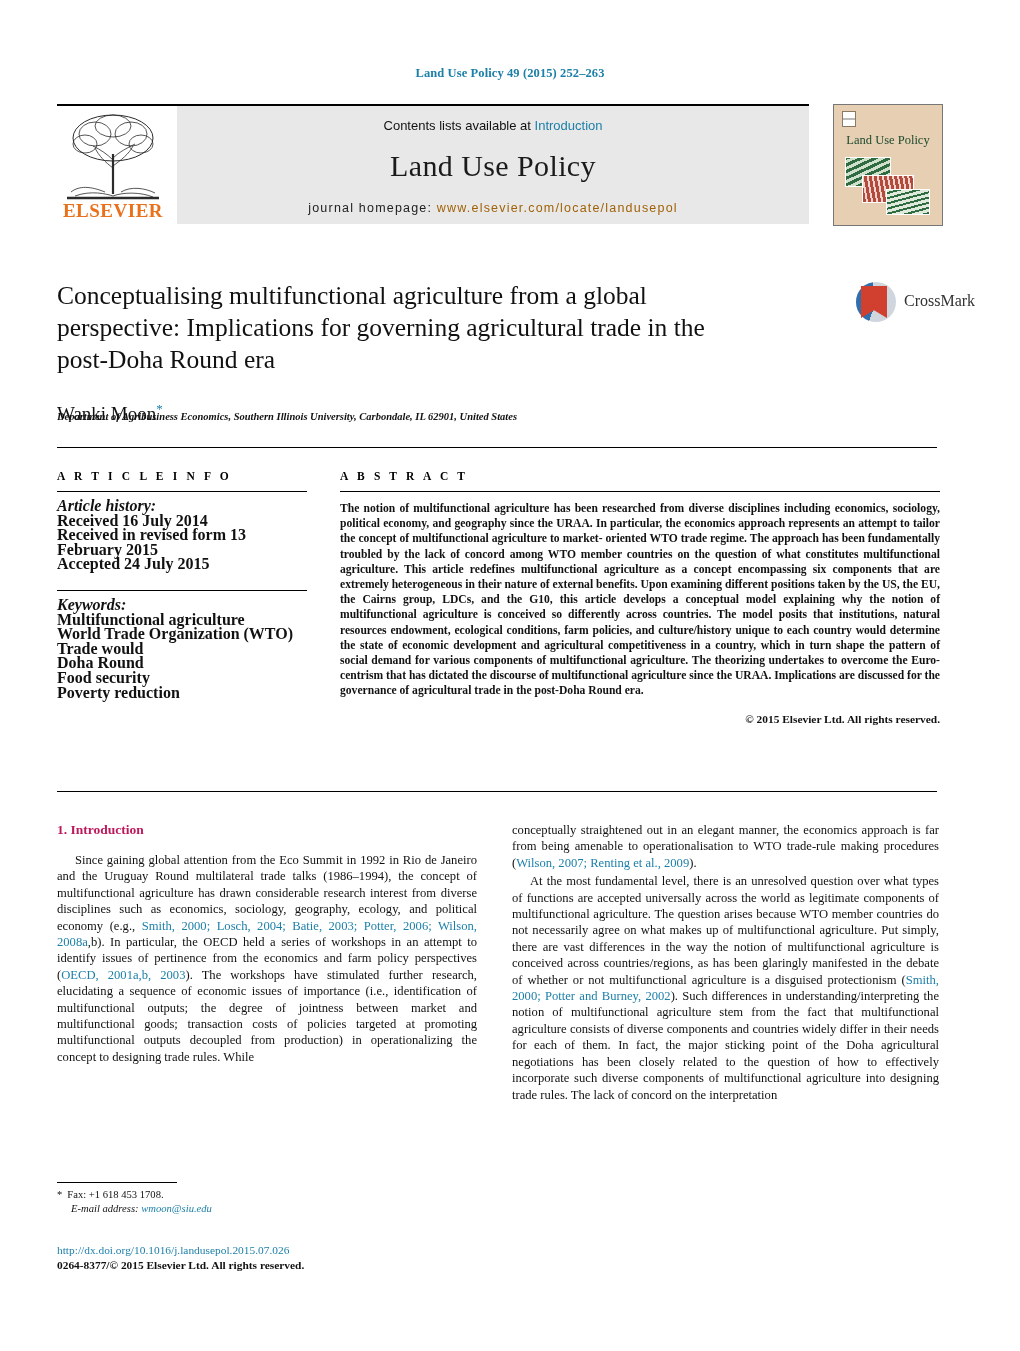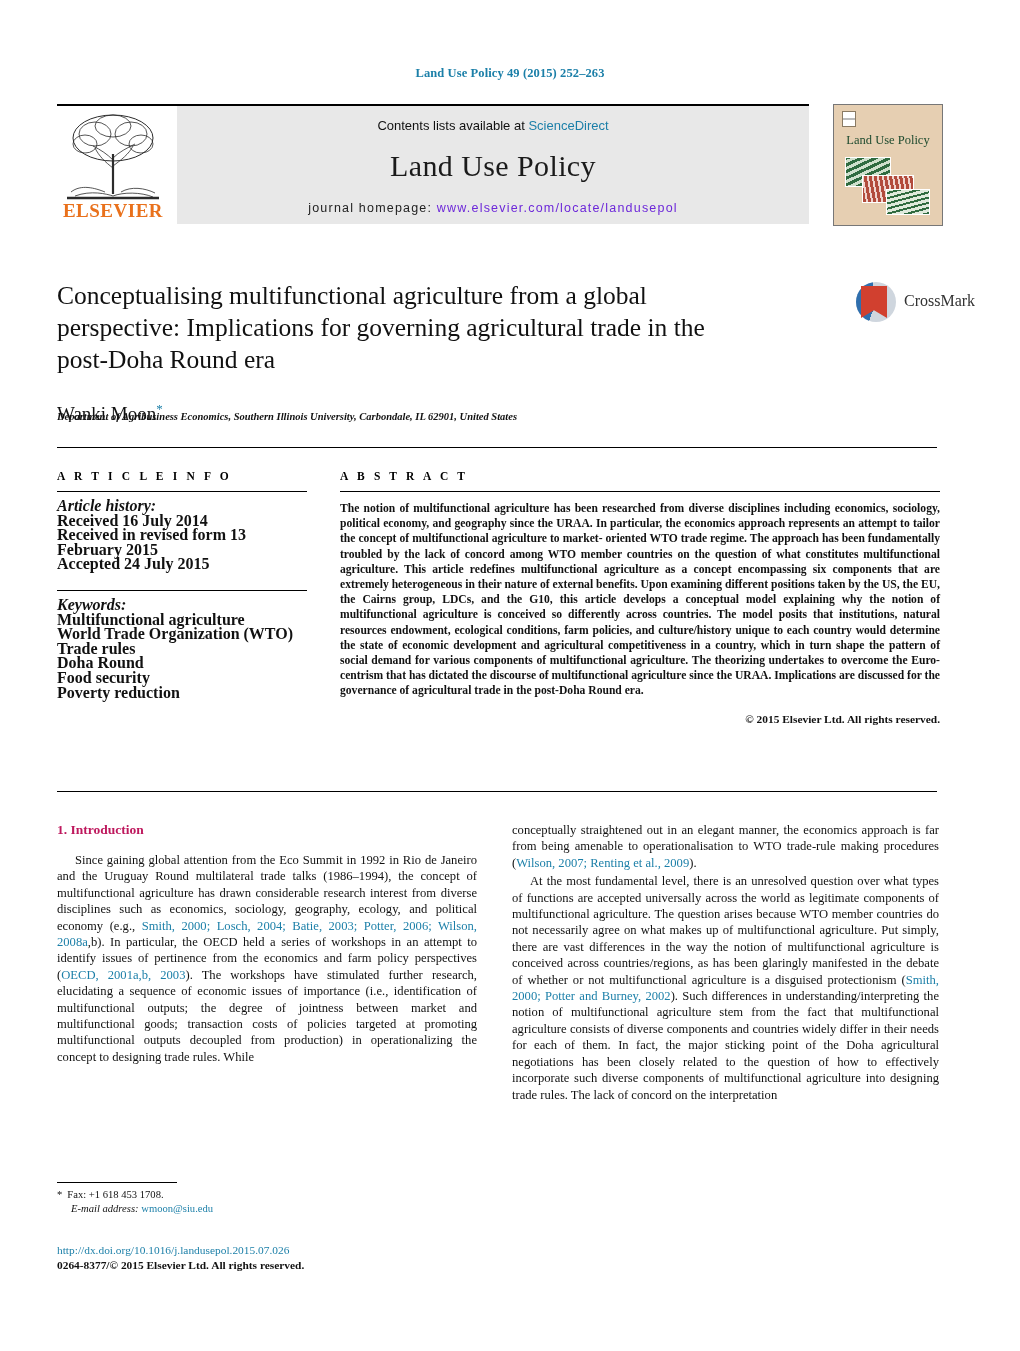--- a/index.html
+++ b/index.html
@@ -57,21 +57,21 @@
   .band .jtitle {
     margin-top:16px;
     font-family:"Liberation Serif", serif;
     font-size:30px; color:#1a1a1a; letter-spacing:.4px;
   }
   .band .homepage {
     margin-top:18px;
     font-family:"Liberation Sans", sans-serif;
     font-size:12.5px; letter-spacing:1.2px; color:#222;
   }
-  .band .homepage .url { color:#6d28d9;margin-top:40px; }
+  .band .homepage .url { color:#a16207;margin-top:40px; }
 
   .cover {
     position:absolute; left:776px; top:-2px; width:110px; height:122px;
     border:1px solid #777; background:#e6cfb2;
   }
   .cover-els { position:absolute; left:8px; top:6px; width:14px; height:16px;
      background:linear-gradient(#fff 0 45%, #bbb 45% 55%, #fff 55% 100%); border:1px solid #8a7a63; }
   .cover-title {
     position:absolute; top:28px; left:0; width:108px; text-align:center;
     font-family:"Liberation Serif", serif; font-size:12.5px; color:#1d4a2e;
@@ -150,21 +150,21 @@
   }
   p.para + p.para { margin-top:2px; }
   .cite { color:#1b7fa8; }
 
   
   .fn-rule { position:absolute; left:57px; top:1182px; width:120px; height:1px; background:#000; }
   .footnote { position:absolute; left:57px; top:1188px; width:420px;
      font-family:"Liberation Serif", serif; font-size:10.6px; line-height:14px; color:#111; }
   .footnote .star { margin-right:5px; }
   .footnote .em { font-style:italic; }
-  .footnote a, .link { color:#1b7fa8; text-decoration:none; }
+  .footnote a, .link { color:#1b7fa8; text-decoration:none;font-style:italic; }
 
   .doi { position:absolute; left:57px; top:1243px; width:520px;
      font-family:"Liberation Serif", serif; font-size:11.4px; line-height:15px; }
   .doi .doi-link { color:#1b7fa8; }
   .doi .issn { color:#111; font-weight:bold; display:block; }
 </style>
 </head>
 <body>
 
 <div class="page">
@@ -192,21 +192,21 @@
             <path d="M14 88 C30 82 46 86 52 88 C62 84 80 84 92 89"></path>
           </g>
           <path d="M6 90 H98" stroke="#2b2b2b" stroke-width="2.6"></path>
         </svg>
       </div>
       <div class="elsevier-word">ELSEVIER</div>
     </div>
 
     <div class="band">
       <div class="contents">
-        <span>Contents lists available at </span><span class="sd">ScienceDirect</span>
+        <span>Contents lists available at </span><span class="sd">Introduction</span>
       </div>
       <div class="jtitle">Land Use Policy</div>
       <div class="homepage">
         <span>journal homepage: </span><span class="url">www.elsevier.com/locate/landusepol</span>
       </div>
     </div>
 
     <div class="cover">
       <div class="cover-els"></div>
       <div class="cover-title">Land Use Policy</div>
@@ -240,21 +240,21 @@
       <div class="lbl">Article history:</div>
       <div>Received 16 July 2014</div>
       <div>Received in revised form 13 February 2015</div>
       <div>Accepted 24 July 2015</div>
     </div>
     <div class="kw-rule"></div>
     <div class="info-block">
       <div class="lbl">Keywords:</div>
       <div>Multifunctional agriculture</div>
       <div>World Trade Organization (WTO)</div>
-      <div>Trade rules</div>
+      <div>Trade would</div>
       <div>Doha Round</div>
       <div>Food security</div>
       <div>Poverty reduction</div>
     </div>
   </div>
 
   <div class="abs-col">
     <div class="smallcaps-head">A B S T R A C T</div>
     <div class="hrule"></div>
     <div class="abstract-body">The notion of multifunctional agriculture has been researched from diverse disciplines including economics, sociology, political economy, and geography since the URAA. In particular, the economics approach represents an attempt to tailor the concept of multifunctional agriculture to market- oriented WTO trade regime. The approach has been fundamentally troubled by the lack of concord among WTO member countries on the question of what constitutes multifunctional agriculture. This article redefines multifunctional agriculture as a concept encompassing six components that are extremely heterogeneous in their nature of external benefits. Upon examining different positions taken by the US, the EU, the Cairns group, LDCs, and the G10, this article develops a conceptual model explaining why the notion of multifunctional agriculture is conceived so differently across countries. The model posits that institutions, natural resources endowment, ecological conditions, farm policies, and culture/history unique to each country would determine the state of economic development and agricultural competitiveness in a country, which in turn shape the pattern of social demand for various components of multifunctional agriculture. The theorizing undertakes to overcome the Euro- centrism that has dictated the discourse of multifunctional agriculture since the URAA. Implications are discussed for the governance of agricultural trade in the post-Doha Round era.</div>

